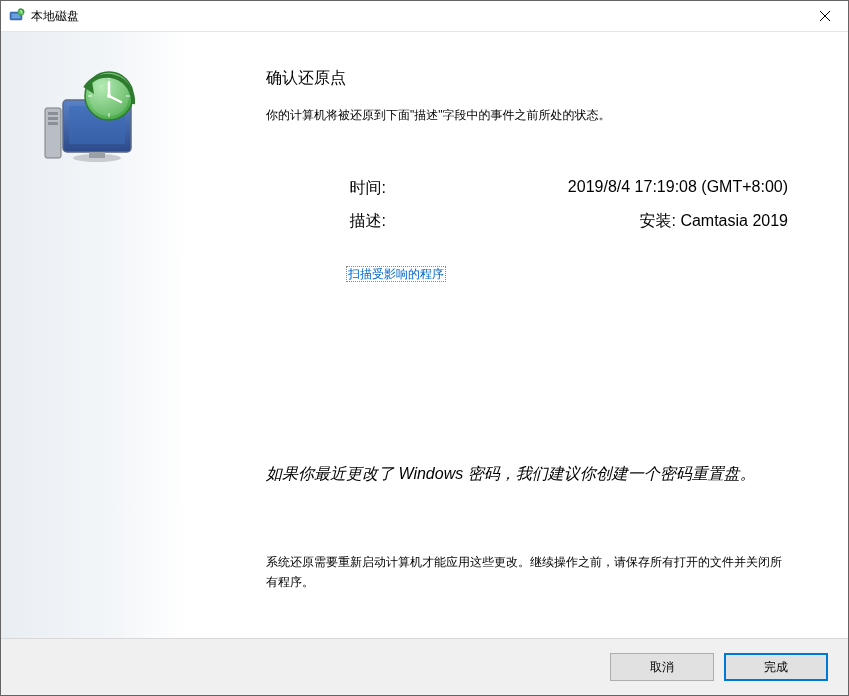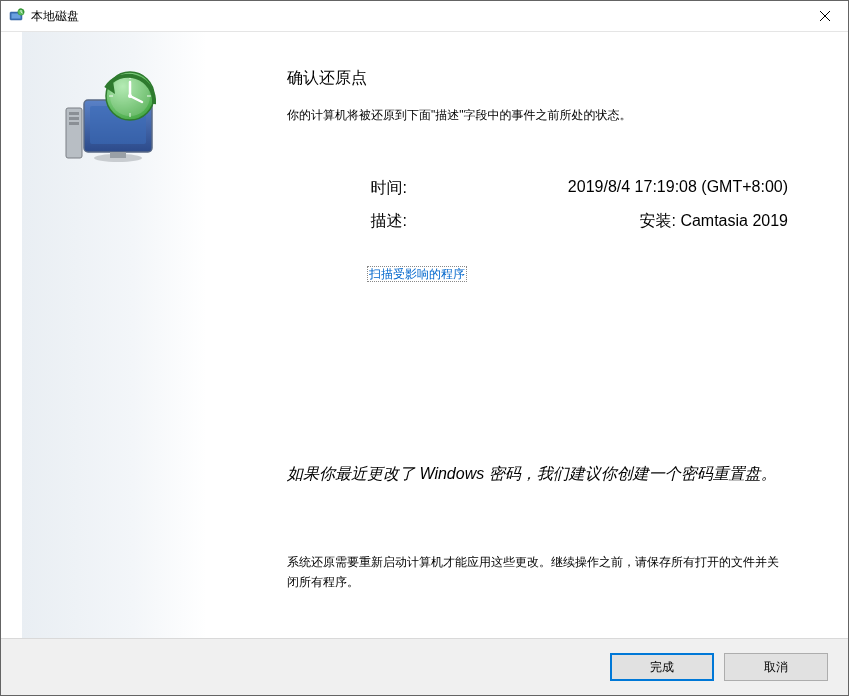--- a/index.html
+++ b/index.html
@@ -50,21 +50,20 @@
   }
   .body {
     flex: 1 1 auto;
     display: flex;
     flex-direction: column;
   }
   .content {
     flex: 1 1 auto;
     display: flex;
     background: #ffffff;
-    padding-left: 21px;
   }
   .side-banner {
     width: 185px;
     background: linear-gradient(to right, #e9eef3 0%, #f3f6f9 60%, #ffffff 100%);
     display: flex;
     justify-content: center;
     padding-top: 38px;
   }
   .side-banner .wizard-icon {
     width: 110px;
@@ -257,18 +256,18 @@
           <span class="scan-link">扫描受影响的程序</span>
         </div>
 
         <div class="note1">如果你最近更改了 Windows 密码，我们建议你创建一个密码重置盘。</div>
         <div class="note2">系统还原需要重新启动计算机才能应用这些更改。继续操作之前，请保存所有打开的文件并关闭所有程序。</div>
       </div>
 
     </div>
 
     <div class="footer">
+      <button class="btn">取消</button>
       <button class="btn primary">完成</button>
-      <button class="btn">取消</button>
     </div>
   </div>
 
 </div>
 
 </body></html>

